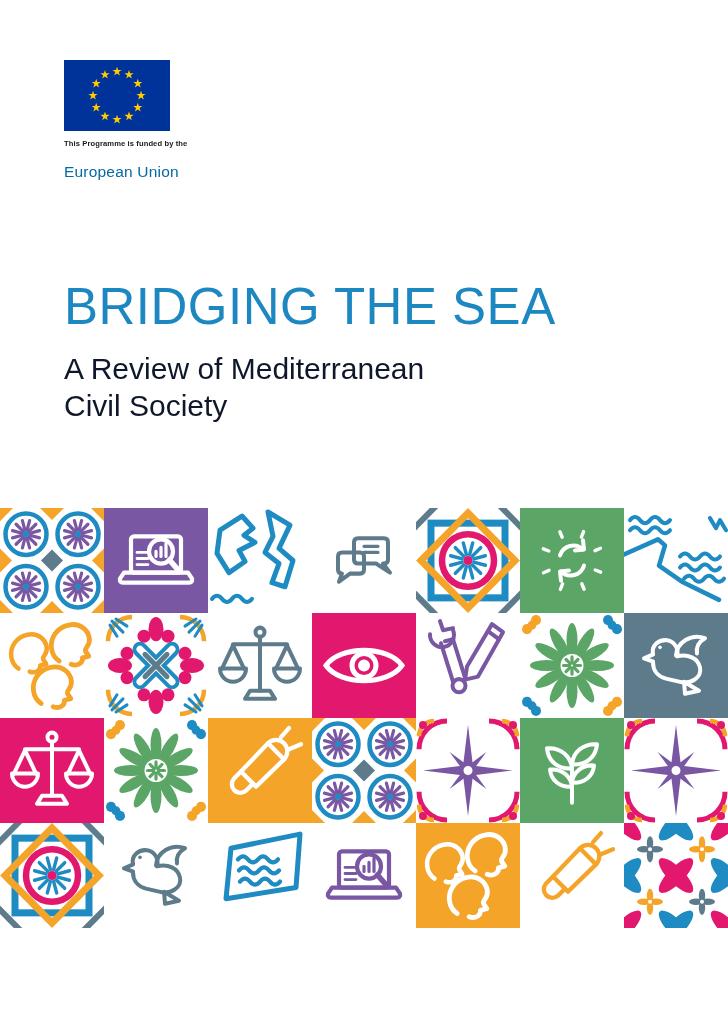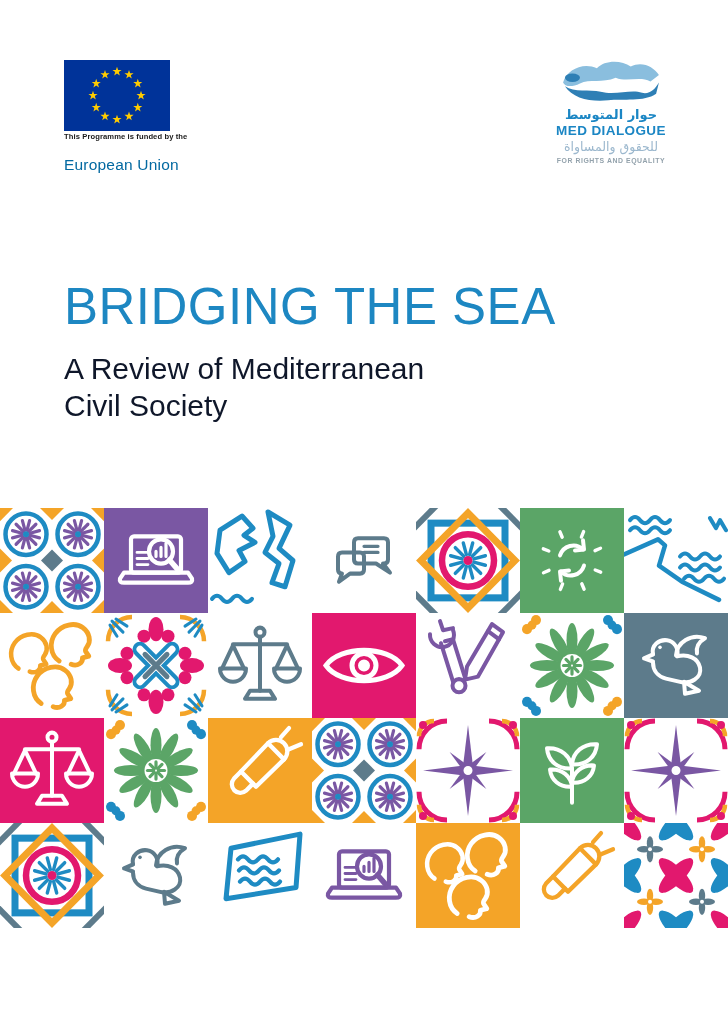--- a/index.html
+++ b/index.html
@@ -1,21 +1,21 @@
 <!DOCTYPE html>
 <html><head>
 <meta charset="utf-8">
 <style>
   html,body{margin:0;padding:0;background:#ffffff}
   .page{position:relative;width:728px;height:1030px;background:#fff;overflow:hidden;
         font-family:"Liberation Sans",sans-serif}
   
   .eu-logo{position:absolute;left:64px;top:60px;width:140px}
   .eu-flag{display:block}
-  .eu-cap1{font-size:7.6px;font-weight:700;color:#1a1a1a;margin-top:1px;letter-spacing:.1px;white-space:nowrap}
+  .eu-cap1{font-size:7.6px;font-weight:700;color:#1a1a1a;margin-top:8px;letter-spacing:.1px;white-space:nowrap}
   .eu-cap2{font-size:15.5px;color:#0369a1;margin-top:15px;letter-spacing:.2px}
   
   .med-logo{position:absolute;right:56px;top:58px;width:122px;text-align:center}
   .med-map{display:block;margin:0 auto}
   .med-ar1{font-family:"DejaVu Sans",sans-serif;font-weight:700;font-size:13px;color:#1b86c4;margin-top:2px}
   .med-name{font-weight:700;font-size:13.5px;letter-spacing:.4px;color:#1b86c4;margin-top:1px;white-space:nowrap}
   .med-ar2{font-family:"DejaVu Sans",sans-serif;font-size:12.5px;color:#9cb8ce;margin-top:1px}
   .med-tag{font-size:6.9px;font-weight:700;letter-spacing:.55px;color:#93a2ac;margin-top:3px;white-space:nowrap}
   
   .title-block{position:absolute;left:64px;top:280px;width:600px}
@@ -47,31 +47,20 @@
           <polygon points="32.2,42.7 33.3,46.0 36.8,46.0 34.0,48.1 35.0,51.4 32.2,49.4 29.4,51.4 30.4,48.1 27.7,46.0 31.1,46.0"></polygon>
           <polygon points="29.0,30.7 30.1,34.0 33.6,34.0 30.8,36.1 31.8,39.4 29.0,37.4 26.2,39.4 27.2,36.1 24.4,34.0 27.9,34.0"></polygon>
           <polygon points="32.2,18.7 33.3,22.0 36.8,22.0 34.0,24.1 35.0,27.4 32.2,25.4 29.4,27.4 30.4,24.1 27.7,22.0 31.1,22.0"></polygon>
           <polygon points="41.0,9.9 42.1,13.2 45.6,13.2 42.8,15.3 43.8,18.6 41.0,16.6 38.2,18.6 39.2,15.3 36.4,13.2 39.9,13.2"></polygon>
         </g>
     </svg>
     <div class="eu-cap1">This Programme is funded by the</div>
     <div class="eu-cap2">European Union</div>
   </div>
 
-  <div class="med-logo">
-    <svg class="med-map" width="104" height="47" viewBox="0 0 110 50">
-      <path d="M4,26 C8,12 26,4 40,11 C48,2 66,2 76,9 C88,3 100,9 106,18 L97,25 C86,19 72,26 60,21 C46,27 32,22 22,27 C14,31 6,31 4,26 Z" fill="#8abede"></path>
-      <path d="M6,30 C16,37 32,33 44,36 C60,40 76,33 88,37 C96,39 102,33 106,26 L103,38 C90,47 68,43 52,45 C34,47 14,43 6,30 Z" fill="#2e7fb5"></path>
-      <ellipse cx="14" cy="21" rx="8" ry="4.5" fill="#2e7fb5"></ellipse>
-    </svg>
-    <div class="med-ar1">حوار المتوسط</div>
-    <div class="med-name">MED DIALOGUE</div>
-    <div class="med-ar2">للحقوق والمساواة</div>
-    <div class="med-tag">FOR RIGHTS AND EQUALITY</div>
-  </div>
 
   <div class="title-block">
     <h1 class="title">BRIDGING THE SEA</h1>
     <div class="subtitle">A Review of Mediterranean
 Civil Society</div>
   </div>
 
   <div class="mosaic" id="mosaic">
       <div class="tile" style="background: rgb(255, 255, 255);">
         <svg viewBox="0 0 104 104" preserveAspectRatio="none">

